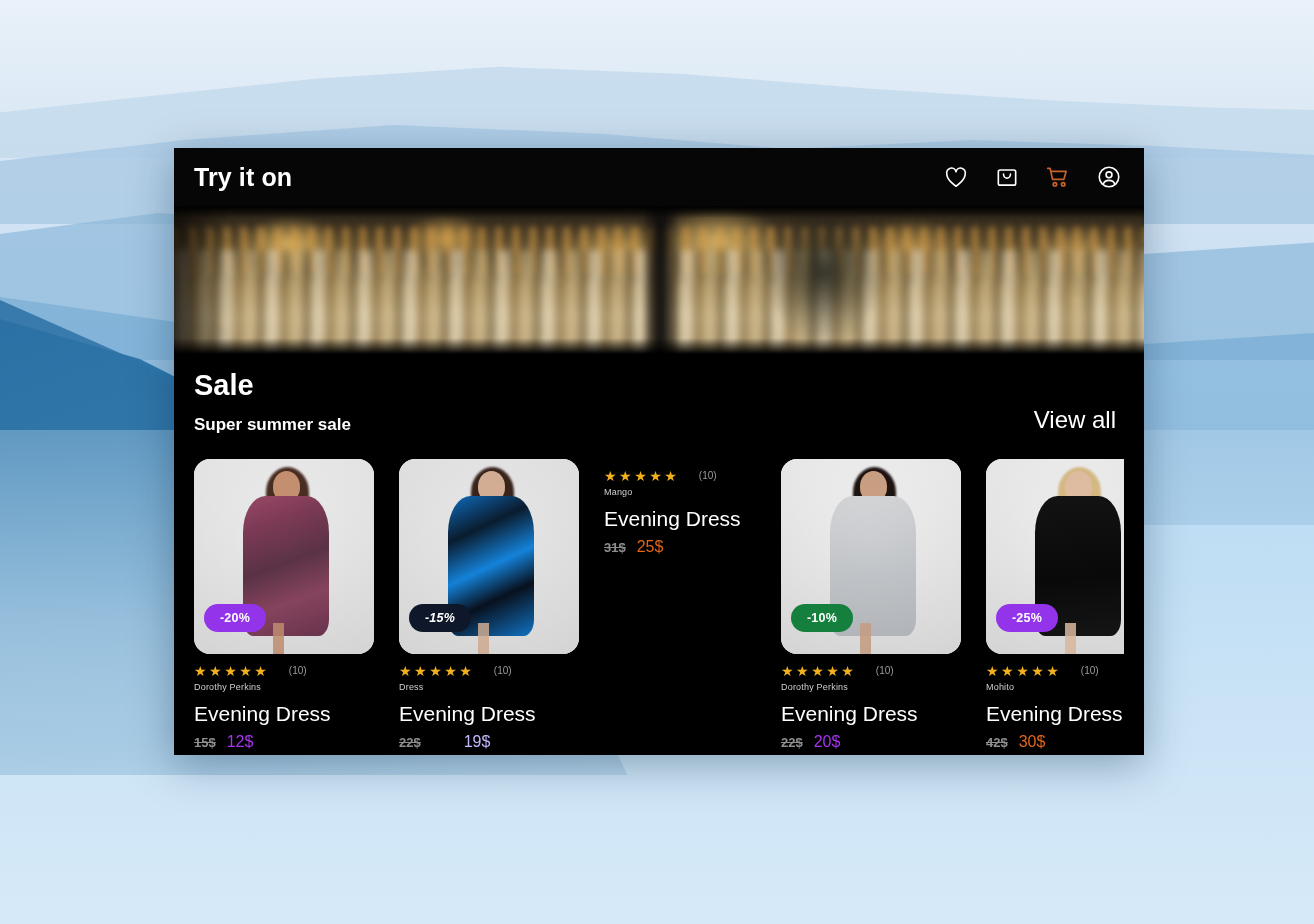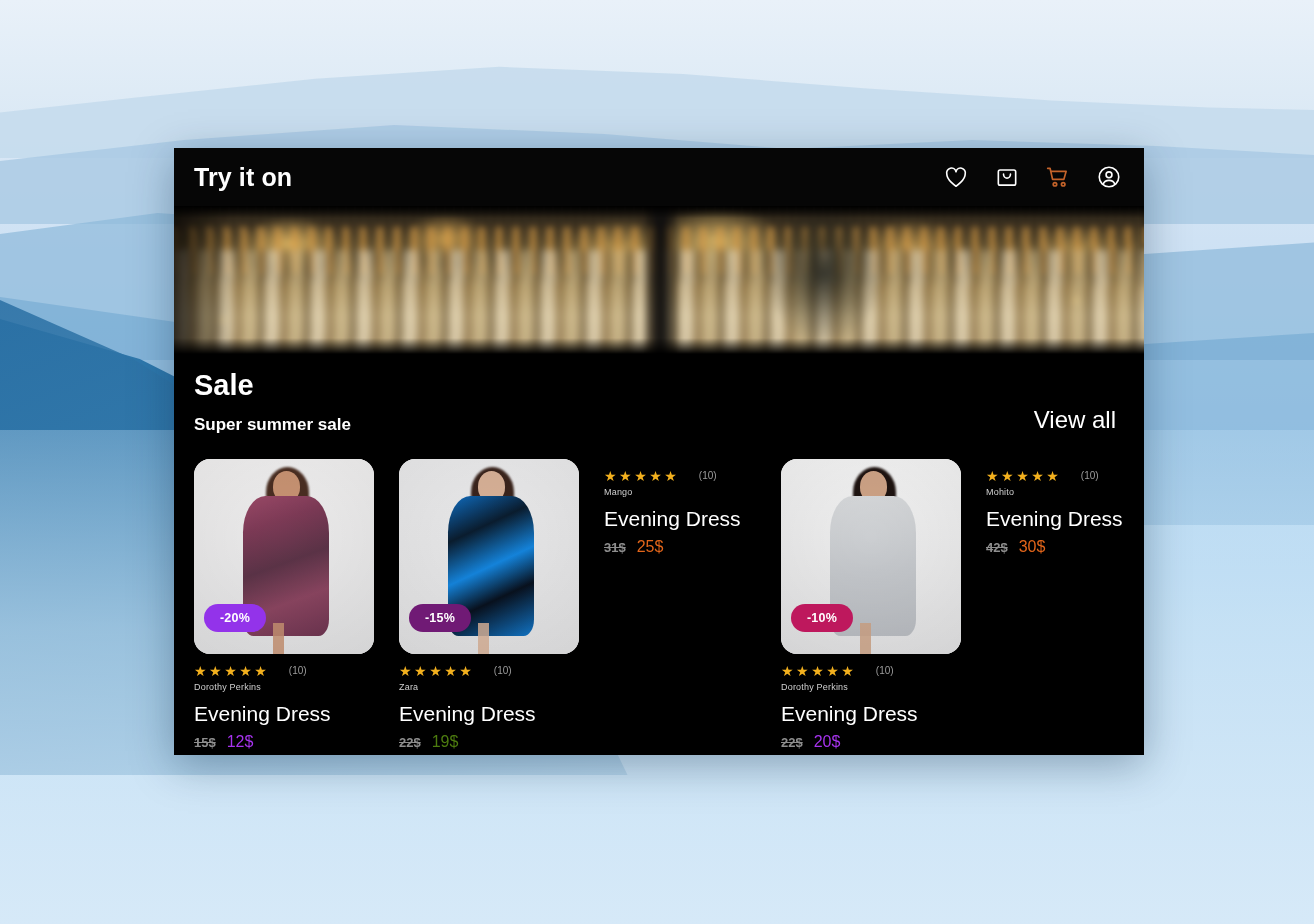--- a/index.html
+++ b/index.html
@@ -321,38 +321,38 @@
           <div class="product-card">
             <div class="card-image-wrap">
               <div class="photo">
                 <div class="bg-studio" style="background:linear-gradient(180deg,#e9e9ea,#e2e2e3)"></div>
                 <div class="hair" style="left:40%;top:4%;width:24%;height:26%;background:#3a241c;filter:blur(1px)"></div>
                 <div class="head" style="left:44%;top:6%;width:15%;height:16%;background:#d7b096"></div>
                 <div class="body" style="left:27%;top:19%;width:48%;height:72%;background:linear-gradient(155deg,#0f6fc4 0%,#0a1c2e 26%,#1484dc 50%,#08111e 70%,#1278cc 100%);filter:blur(.6px)"></div>
                 <div class="legs" style="left:44%;top:84%;width:6%;height:16%;background:#d7b096;opacity:.85"></div>
                 <div style="position:absolute;inset:0;background:radial-gradient(ellipse 80% 70% at 50% 40%,rgba(255,255,255,0),rgba(0,0,0,.06))"></div>
               </div>
-              <div class="discount-badge" style="background: #701a75;">-15%</div>
+              <div class="discount-badge" style="background: #0f172a; font-style: italic;">-15%</div>
             </div>
             <div class="card-meta">
               <div class="rating-row">
                 <span class="stars">
                   <span class="star">★</span>
                   <span class="star">★</span>
                   <span class="star">★</span>
                   <span class="star">★</span>
                   <span class="star">★</span>
                 </span>
                 <span class="rating-count">(10)</span>
               </div>
-              <div class="brand-name">Zara</div>
+              <div class="brand-name">Dress</div>
               <div class="product-name">Evening Dress</div>
               <div class="price-row">
                 <span class="old-price">22$</span>
-                <span class="new-price" style="color: #4d7c0f;">19$</span>
+                <span class="new-price" style="color: #c4b5fd; margin-left: 32px;">19$</span>
               </div>
             </div>
           </div>
           <div class="product-card">
             <div class="card-meta">
               <div class="rating-row">
                 <span class="stars">
                   <span class="star">★</span>
                   <span class="star">★</span>
                   <span class="star">★</span>
@@ -372,21 +372,21 @@
           <div class="product-card">
             <div class="card-image-wrap">
               <div class="photo">
                 <div class="bg-studio" style="background:linear-gradient(180deg,#f2f2f2,#e2e2e3)"></div>
                 <div class="hair" style="left:40%;top:4%;width:24%;height:26%;background:#1e1310;filter:blur(1px)"></div>
                 <div class="head" style="left:44%;top:6%;width:15%;height:16%;background:#cda285"></div>
                 <div class="body" style="left:27%;top:19%;width:48%;height:72%;background:linear-gradient(175deg,#d6d8da,#c3c6ca 55%,#b9bcc1);filter:blur(.6px)"></div>
                 <div class="legs" style="left:44%;top:84%;width:6%;height:16%;background:#cda285;opacity:.85"></div>
                 <div style="position:absolute;inset:0;background:radial-gradient(ellipse 80% 70% at 50% 40%,rgba(255,255,255,0),rgba(0,0,0,.06))"></div>
               </div>
-              <div class="discount-badge" style="background: #be185d;">-10%</div>
+              <div class="discount-badge" style="background: #15803d;">-10%</div>
             </div>
             <div class="card-meta">
               <div class="rating-row">
                 <span class="stars">
                   <span class="star">★</span>
                   <span class="star">★</span>
                   <span class="star">★</span>
                   <span class="star">★</span>
                   <span class="star">★</span>
                 </span>
@@ -394,20 +394,31 @@
               </div>
               <div class="brand-name">Dorothy Perkins</div>
               <div class="product-name">Evening Dress</div>
               <div class="price-row">
                 <span class="old-price">22$</span>
                 <span class="new-price" style="color: rgb(166, 51, 238);">20$</span>
               </div>
             </div>
           </div>
           <div class="product-card">
+            <div class="card-image-wrap">
+              <div class="photo">
+                <div class="bg-studio" style="background:linear-gradient(180deg,#f1f1f1,#e2e2e3)"></div>
+                <div class="hair" style="left:40%;top:4%;width:24%;height:26%;background:#d9bd86;filter:blur(1px)"></div>
+                <div class="head" style="left:44%;top:6%;width:15%;height:16%;background:#e3c0a4"></div>
+                <div class="body" style="left:27%;top:19%;width:48%;height:72%;background:linear-gradient(175deg,#131313,#090909 58%,#161616);filter:blur(.6px)"></div>
+                <div class="legs" style="left:44%;top:84%;width:6%;height:16%;background:#e3c0a4;opacity:.85"></div>
+                <div style="position:absolute;inset:0;background:radial-gradient(ellipse 80% 70% at 50% 40%,rgba(255,255,255,0),rgba(0,0,0,.06))"></div>
+              </div>
+              <div class="discount-badge" style="background: rgb(147, 51, 234);">-25%</div>
+            </div>
             <div class="card-meta">
               <div class="rating-row">
                 <span class="stars">
                   <span class="star">★</span>
                   <span class="star">★</span>
                   <span class="star">★</span>
                   <span class="star">★</span>
                   <span class="star">★</span>
                 </span>
                 <span class="rating-count">(10)</span>

